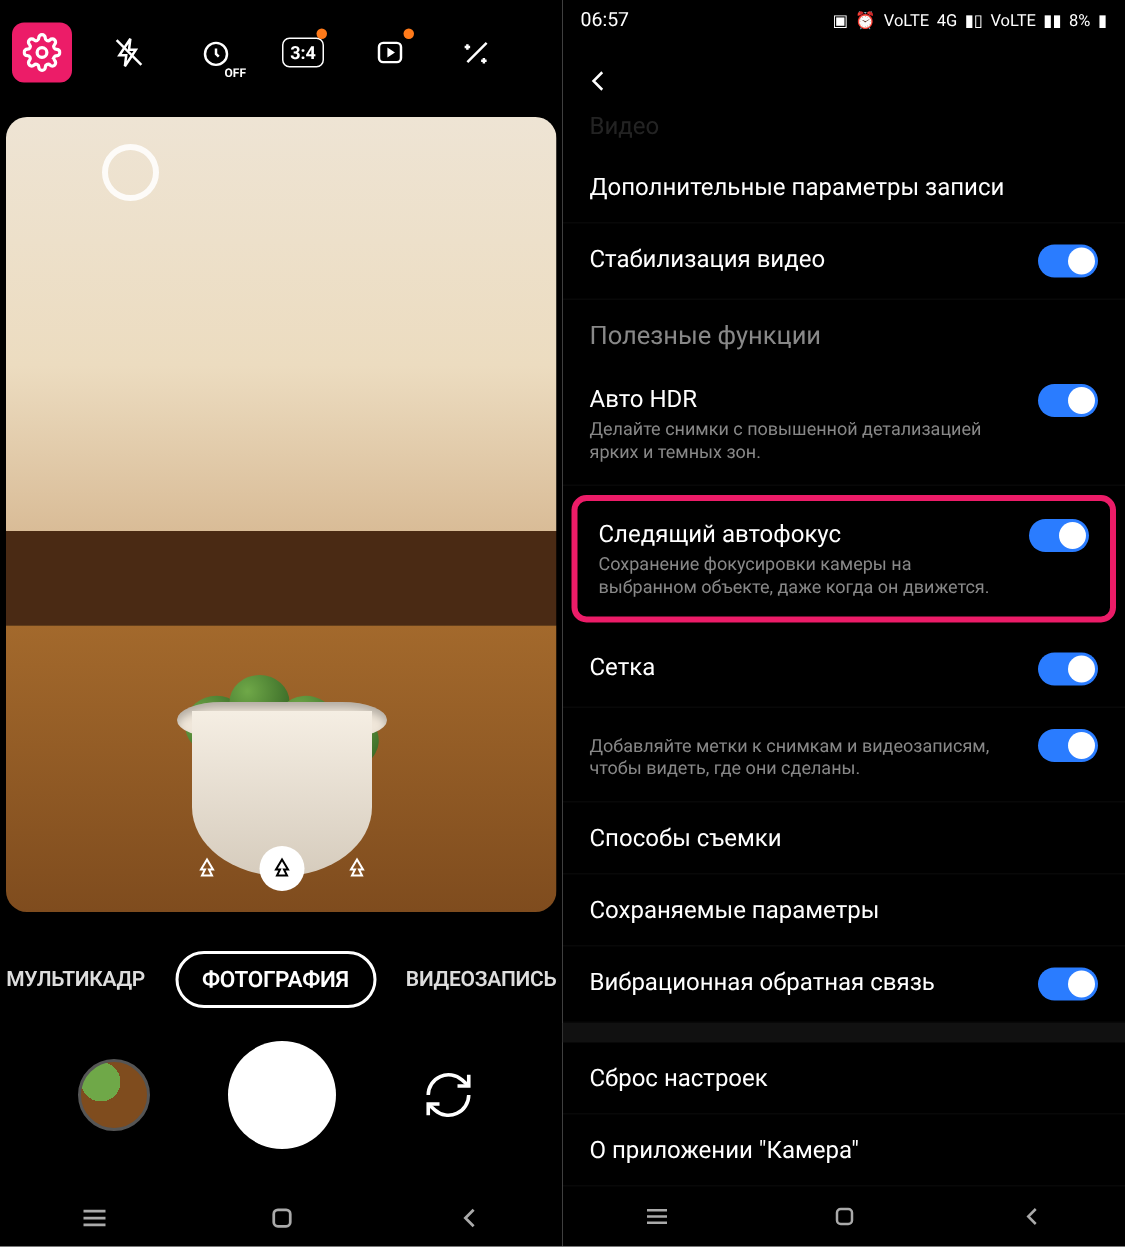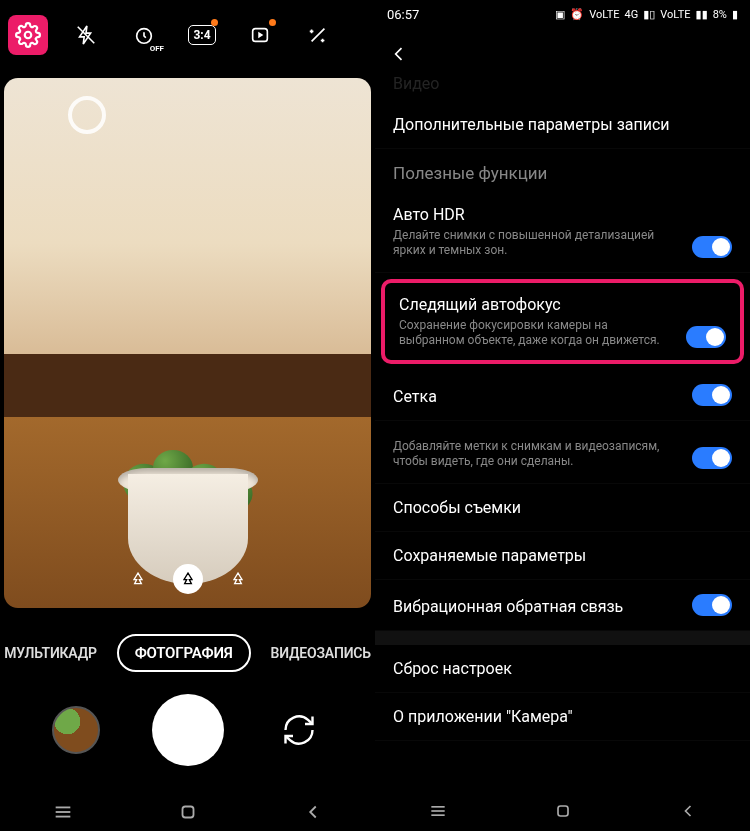--- a/index.html
+++ b/index.html
@@ -34,21 +34,21 @@
   .shutter { width: 72px; height: 72px; border-radius: 50%; background: #fff; }
   .switch-cam { width: 48px; height: 48px; display:flex; align-items:center; justify-content:center; }
   .navbar-l { display: flex; justify-content: space-around; align-items: center; height: 48px; margin-top: auto; padding-top: 10px;}
   .navbar-l span { color: #999; }
 
   
   .statusbar { display: flex; align-items: center; justify-content: space-between; height: 28px; padding: 0 12px; font-size: 13px; color: #fff; }
   .status-right { display:flex; align-items:center; gap:5px; font-size:11px; }
   .settings-header { display:flex; align-items:center; gap:10px; padding: 16px 14px 8px; font-size: 20px; }
   .section-label { color: #888; font-size: 17px; padding: 14px 18px 8px; }
-  .row { display: flex; align-items: flex-end; justify-content: space-between; padding: 14px 18px; border-bottom: 1px solid rgba(255,255,255,0.03); }
+  .row { display: flex; align-items: flex-start; justify-content: space-between; padding: 14px 18px; border-bottom: 1px solid rgba(255,255,255,0.03); }
   .row .txt { flex: 1; padding-right: 12px; }
   .row .title { font-size: 16px; color: #fff; }
   .row .sub { font-size: 12px; color: #888; margin-top: 4px; line-height: 1.25; }
   .toggle { width: 40px; height: 22px; border-radius: 12px; background: #2a7cff; position: relative; flex-shrink: 0; }
   .toggle::after { content: ""; position: absolute; top: 2px; right: 2px; width: 18px; height: 18px; background: #fff; border-radius: 50%; }
   .highlight-row { border: 4px solid #ec1c68; border-radius: 10px; margin: 6px 6px; padding: 12px 14px !important; }
   .gap { height: 14px; background: #111; }
   .navbar-r { display: flex; justify-content: space-around; align-items: center; height: 40px; margin-top: auto; }
   .navbar-r span { color: #aaa; }
   svg { display:block; }
@@ -200,20 +200,26 @@
         </span>
     </div>
 
     <div class="cut" style="opacity:.35">Видео</div>
 
     <div class="row">
       <div class="txt">
           <div class="title">Дополнительные параметры записи</div>
         </div>
     </div>
+    <div class="row">
+      <div class="txt">
+          <div class="title">Стабилизация видео</div>
+        </div>
+      <div class="toggle"></div>
+    </div>
 
     <div class="section-label">Полезные функции</div>
 
     <div class="row">
       <div class="txt">
         <div class="title">Авто HDR</div>
         <div class="sub">Делайте снимки с повышенной детализацией ярких и темных зон.</div>
       </div>
       <div class="toggle"></div>
     </div>

